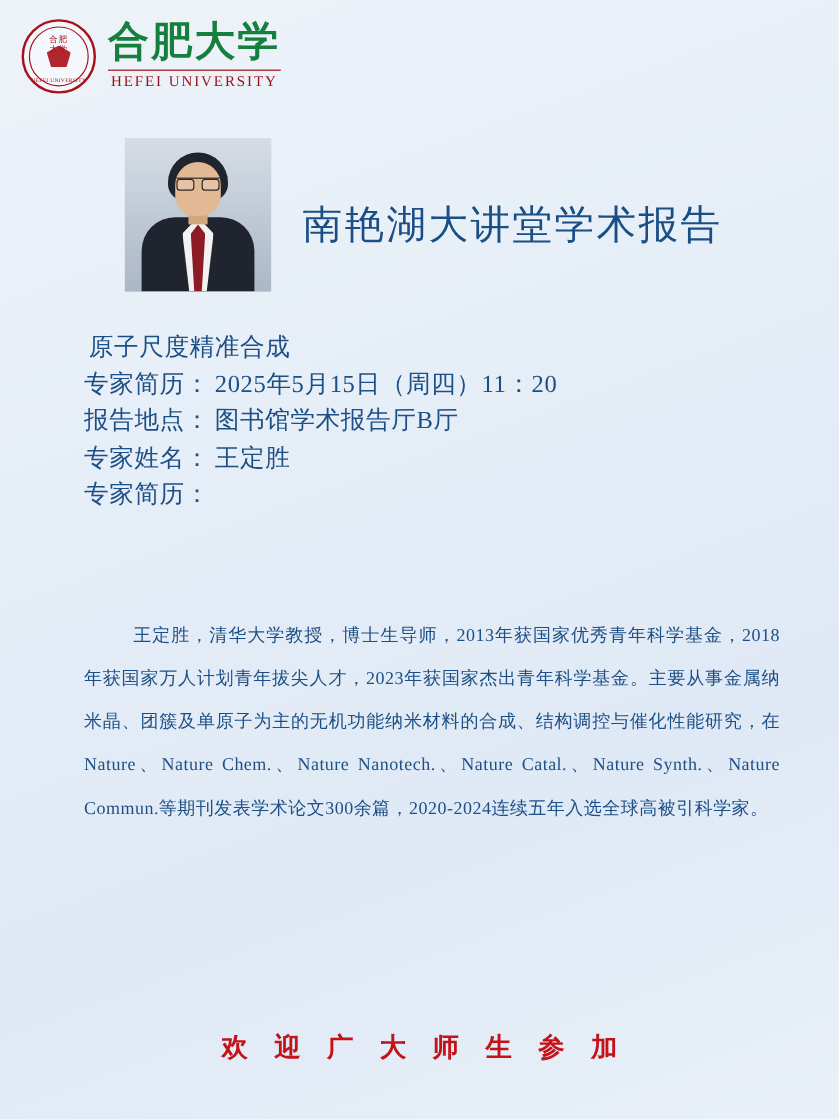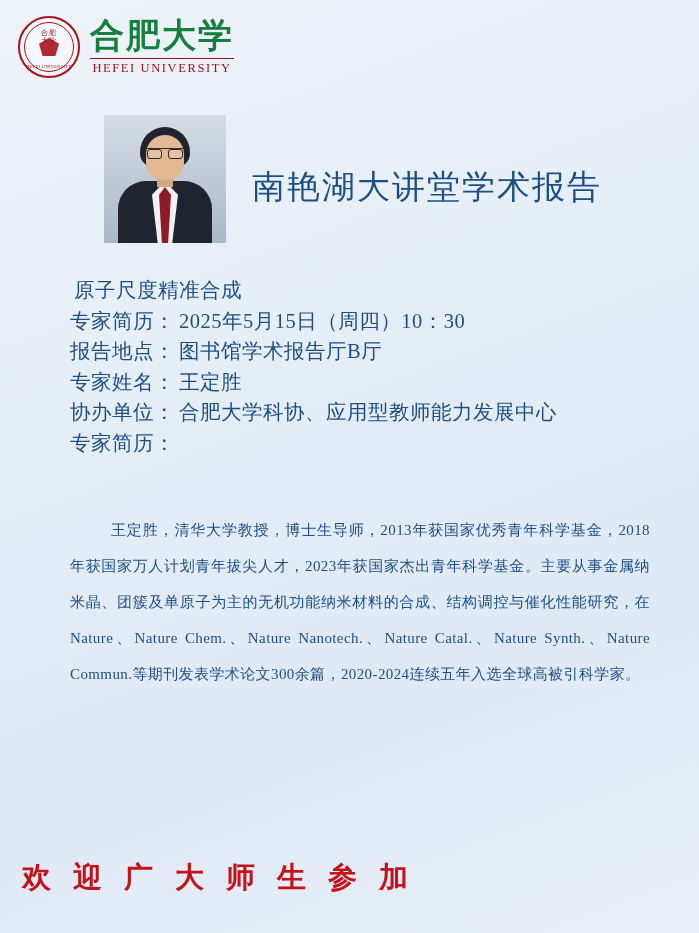--- a/index.html
+++ b/index.html
@@ -243,23 +243,23 @@
     text-indent: 41px;
     letter-spacing: 0.4px;
   }
 
   
   .welcome {
     position: absolute;
     left: 0;
     right: 0;
     top: 858px;
-    text-align: left;
+    text-align: center;
     color: #c3121a;
-    font-size: 29px;
+    font-size: 22px;
     font-weight: bold;
     letter-spacing: 22px;
     text-indent: 22px;
     font-family: "Liberation Serif", "DejaVu Serif", serif;
   }
 </style>
 </head>
 <body>
 
 <div class="poster">
@@ -289,37 +289,33 @@
     </div>
     <div class="main-title">南艳湖大讲堂学术报告</div>
   </div>
 
   <div class="info">
     <div class="info-row">
       <span class="info-value">原子尺度精准合成</span>
     </div>
     <div class="info-row">
       <span class="info-label">专家简历：</span>
-      <span class="info-value">2025年5月15日（周四）10：30</span>
+      <span class="info-value">2025年5月15日（周四）11：20</span>
     </div>
     <div class="info-row">
       <span class="info-label">报告地点：</span>
       <span class="info-value">图书馆学术报告厅B厅</span>
     </div>
     <div class="info-row">
       <span class="info-label">专家姓名：</span>
       <span class="info-value">王定胜</span>
     </div>
     <div class="info-row">
     </div>
     <div class="info-row">
-      <span class="info-label">协办单位：</span>
-      <span class="info-value">合肥大学科协、应用型教师能力发展中心</span>
-    </div>
-    <div class="info-row">
       <span class="info-label">专家简历：</span>
       <span class="info-value"></span>
     </div>
   </div>
 
   <div class="bio">王定胜，清华大学教授，博士生导师，2013年获国家优秀青年科学基金，2018年获国家万人计划青年拔尖人才，2023年获国家杰出青年科学基金。主要从事金属纳米晶、团簇及单原子为主的无机功能纳米材料的合成、结构调控与催化性能研究，在Nature、Nature Chem.、Nature Nanotech.、Nature Catal.、Nature Synth.、Nature Commun.等期刊发表学术论文300余篇，2020-2024连续五年入选全球高被引科学家。</div>
 
   <div class="welcome">欢迎广大师生参加</div>
 
 </div>

